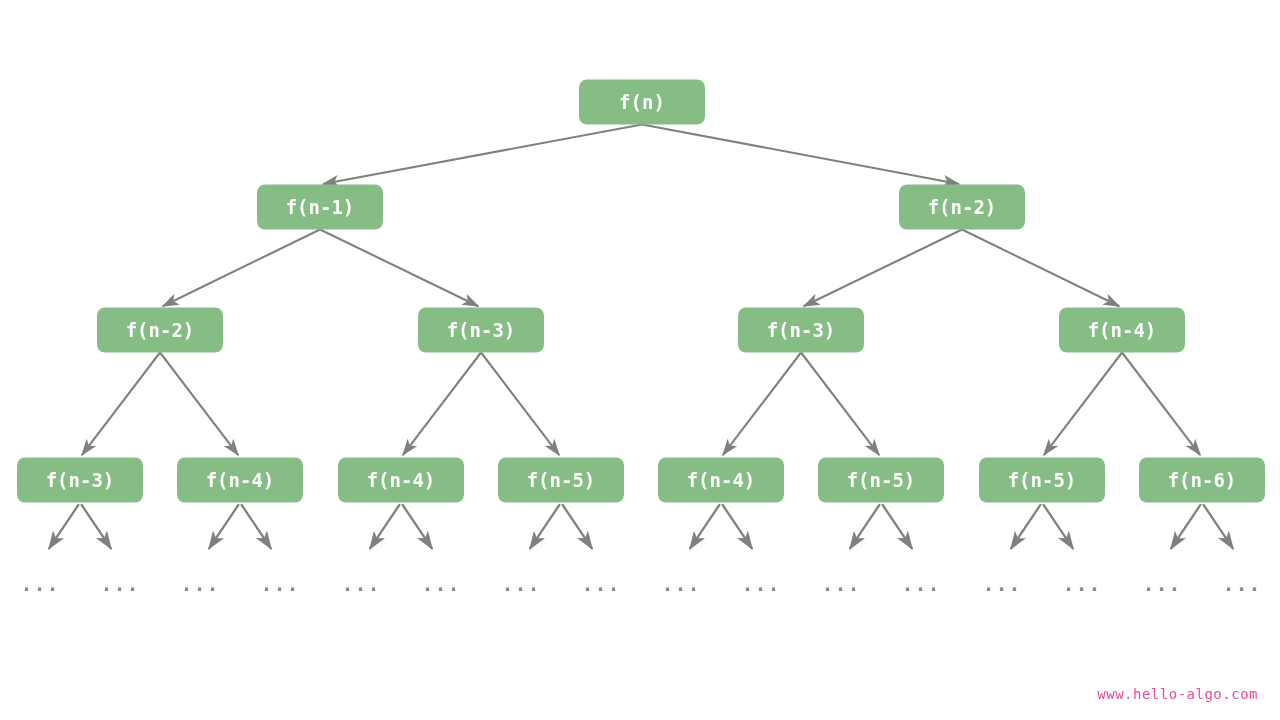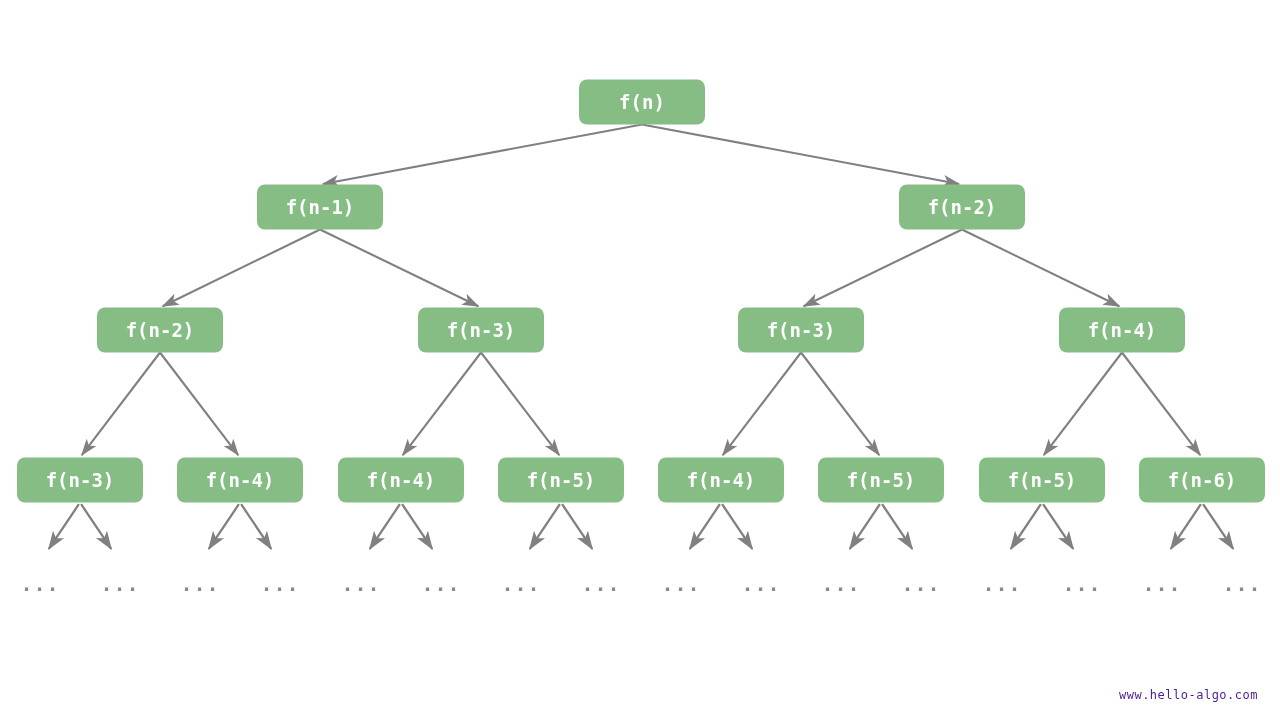--- a/index.html
+++ b/index.html
@@ -54,22 +54,22 @@
     fill: #8a8a8a;
     text-anchor: middle;
     dominant-baseline: middle;
     letter-spacing: 1px;
   }
   .watermark {
     position: absolute;
     right: 22px;
     bottom: 18px;
     font-family: "DejaVu Sans Mono", monospace;
-    font-size: 12px;
-    color: #4c1d95;
+    font-size: 14px;
+    color: #ec4899;
     letter-spacing: 0.5px;
     white-space: nowrap;
     margin-left: 40px;
   }
 </style>
 </head>
 <body>
 
 <div id="canvas">
 

